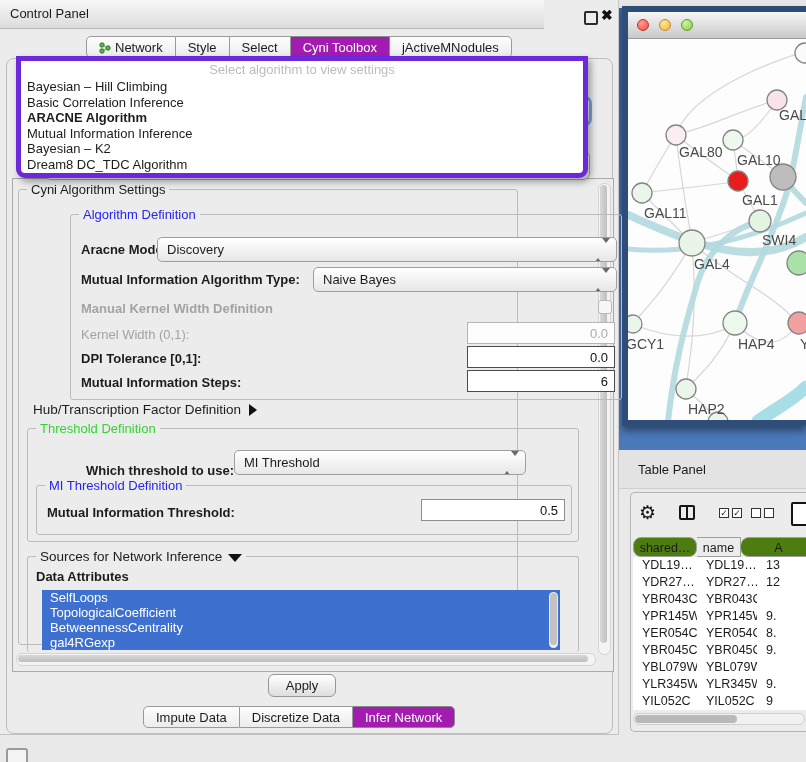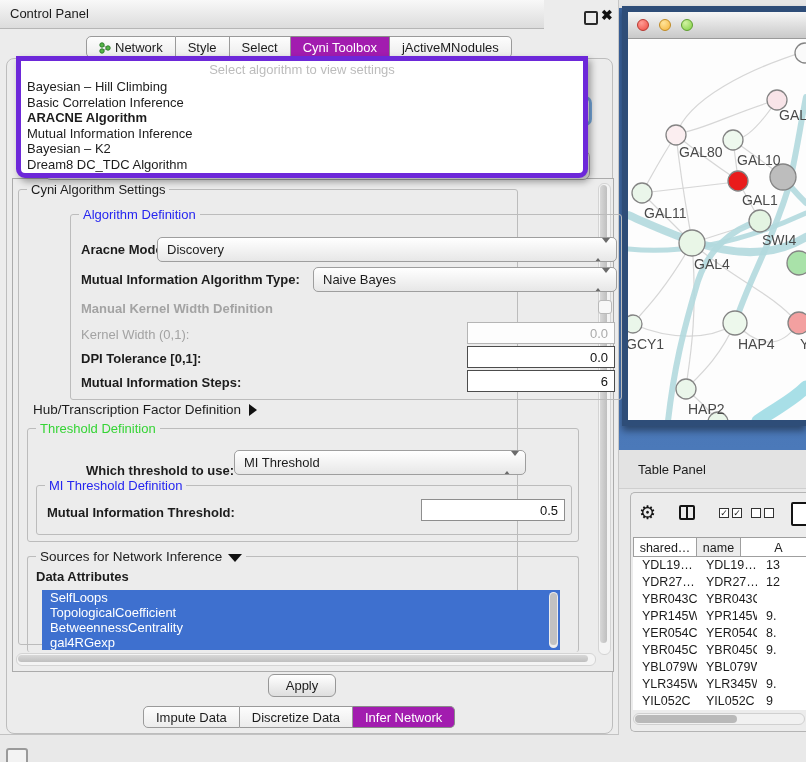--- a/index.html
+++ b/index.html
@@ -110,21 +110,21 @@
   .colicon{position:absolute;left:48px;top:12px;width:16px;height:15px;border:2px solid #141414;border-radius:2px;box-sizing:border-box;}
   .colicon::after{content:"";position:absolute;left:5px;top:0;width:2px;height:11px;background:#141414;}
   .cbp{position:absolute;top:15px;width:10px;height:10px;border:1.5px solid #333;box-sizing:border-box;
        font-size:9px;line-height:8px;text-align:center;color:#222;background:#fff;}
   .pageicon{position:absolute;left:160px;top:9px;width:22px;height:20px;border:2px solid #141414;border-radius:2px;background:#fff;}
   .tp-table{position:absolute;left:2px;top:44px;width:200px;}
   .tp-hrow{display:flex;height:20px;}
   .tp-hcell{box-sizing:border-box;border:1px solid #9f9f9f;border-left:none;font-size:12.5px;text-align:center;
             padding-top:3px;background:#ececec;overflow:hidden;white-space:nowrap;}
   .tp-hcell.first{border-left:1px solid #9f9f9f;}
-  .tp-hcell.selcol{background:#ffffff;}
+  .tp-hcell.selcol{background:#4d7c0f;border-radius:8px;}
   .tp-row{display:flex;height:17px;background:#fff;}
   .tp-cell{box-sizing:border-box;font-size:12.5px;padding:1px 0 0 9px;white-space:nowrap;overflow:hidden;}
   .tp-hsb{position:absolute;left:2px;top:220px;width:172px;height:12px;background:#f1f1f1;border:1px solid #d0d0d0;border-radius:6px;box-sizing:border-box;}
   .tp-hsb .thumb{position:absolute;left:1px;top:1px;width:102px;height:8px;background:#b9b9b9;border-radius:4px;}
 
   .mini-btn{left:6px;top:748px;width:18px;height:18px;border:2px solid #9a9a9a;border-radius:3px;background:#f3f3f3;}
 </style>
 </head>
 <body>
 

